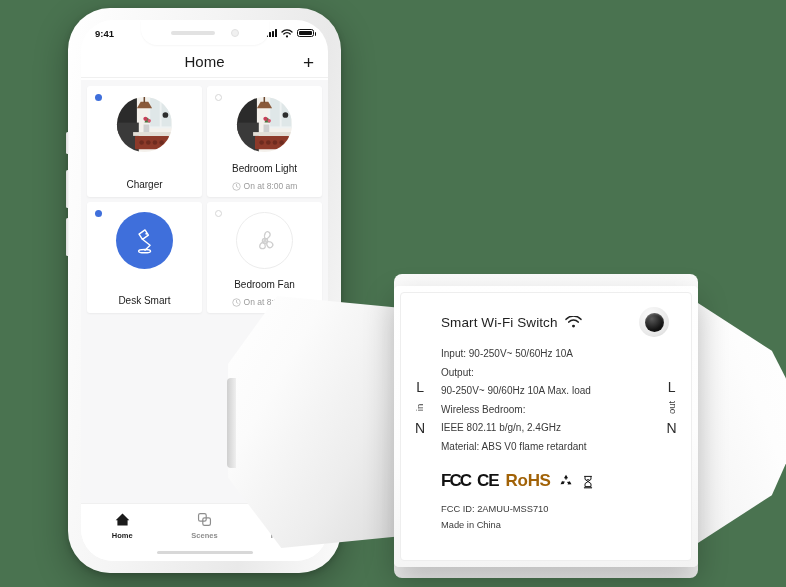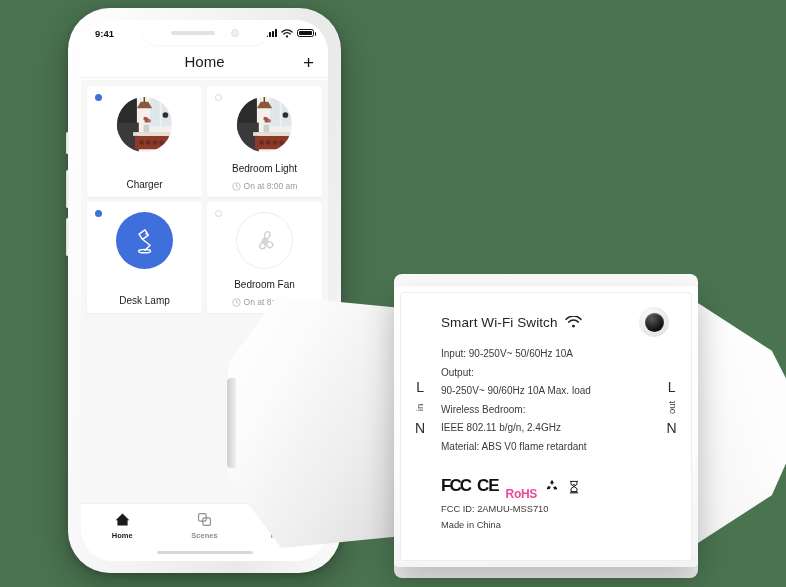--- a/index.html
+++ b/index.html
@@ -161,21 +161,21 @@
     gap:7px; font-size:14px; color:#2b2b2b; }
   .term-left{ left:14px; top:86px; }
   .term-right{ left:264px; top:86px; }
   .term .rot{ font-size:9.5px; color:#3a3a3a; }
   .term-left .rot{ transform:rotate(-90deg); }
   .term-right .rot{ transform:rotate(-90deg); }
 
   .certs{ position:absolute; left:40px; top:178px; display:flex; align-items:center; gap:7px; }
   .cert-fcc{ font-size:17px; font-weight:bold; letter-spacing:-2px; color:#111; }
   .cert-ce{ font-size:17px; font-weight:bold; letter-spacing:-1px; color:#111; }
-  .cert-rohs{ font-size:12px; font-weight:bold; color:#ec4899; letter-spacing:-.3px;margin-top:16px; }
+  .cert-rohs{ font-size:17px; font-weight:bold; color:#a16207; letter-spacing:-.3px; }
 
   .footer-txt{ position:absolute; left:40px; top:208px; font-size:9.3px;
     color:#3a3a3a; line-height:1.75; }
 </style>
 </head>
 <body>
 
 <div class="stage">
 
   <div class="phone">
@@ -297,21 +297,21 @@
         <div class="card">
           <span class="dot on"></span>
           <div class="icon-circle active">
             <svg width="34" height="34" viewBox="0 0 40 40">
               <path d="M13 12 l7-5 l4 6 l-7 5 z" fill="none" stroke="#fff" stroke-width="1.7" stroke-linejoin="round"></path>
               <circle cx="21.5" cy="11.5" r="1.1" fill="#fff"></circle>
               <path d="M17 18 L26 25 L20 31" fill="none" stroke="#fff" stroke-width="1.7" stroke-linecap="round" stroke-linejoin="round"></path>
               <ellipse cx="19.5" cy="32" rx="7" ry="1.9" fill="none" stroke="#fff" stroke-width="1.7"></ellipse>
             </svg>
           </div>
-          <span class="card-name">Desk Lamp</span>
+          <span class="card-name">Desk Smart</span>
         </div>
 
         <div class="card">
           <span class="dot off"></span>
           <div class="icon-circle idle">
             <svg width="34" height="34" viewBox="0 0 40 40">
               <g fill="none" stroke="#cfcfcf" stroke-width="1.5">
                 <path d="M20 18 c-2-7 2-11 5-8 c2.6 2.6 0 7 -5 8 z"></path>
                 <path d="M22 21 c7-1 9 4 5.6 6.3 c-3 2 -6.4 -1.4 -5.6 -6.3 z"></path>
                 <path d="M18 21 c-6 3 -5 8 -1 8 c3.6 0 5 -4 1 -8 z"></path>

